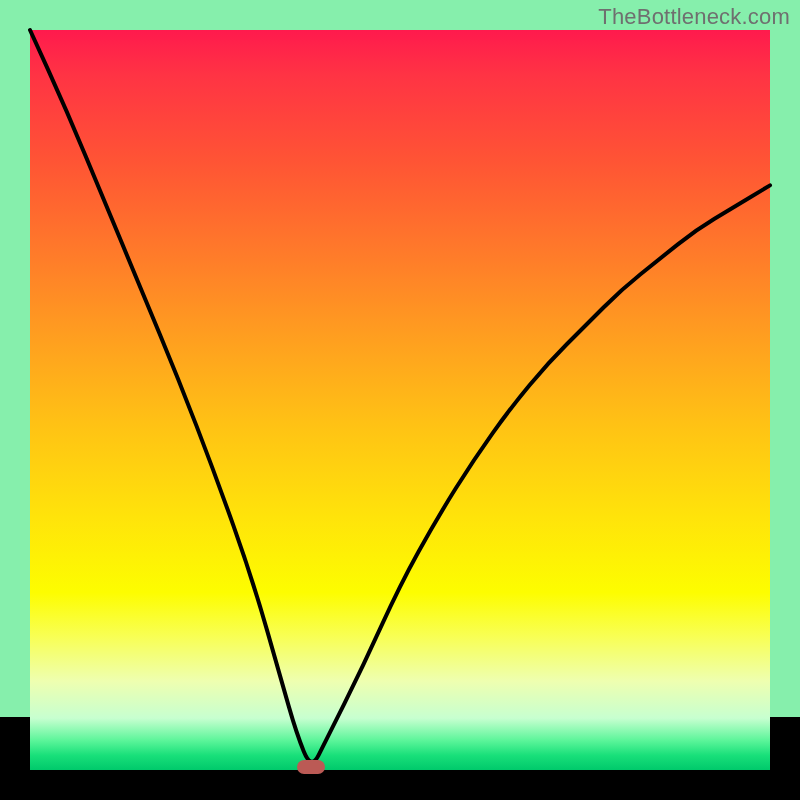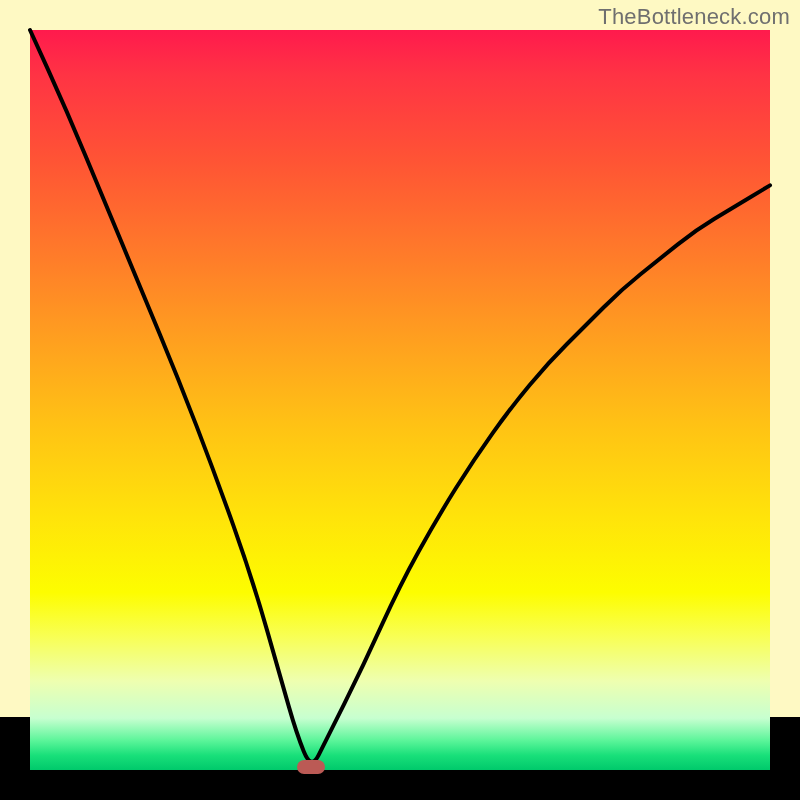--- a/index.html
+++ b/index.html
@@ -10,21 +10,21 @@
     background: #000;
     overflow: hidden;
     font-family: Arial, Helvetica, sans-serif;
   }
   .frame {
     position: absolute;
     left: 0;
     top: 0;
     width: 800px;
     height: 717px;
-    background: #fef9c3;
+    background: #86efac;
   }
   .plot-area {
     position: absolute;
     left: 30px;
     top: 30px;
     width: 740px;
     height: 740px;
     background: linear-gradient(to bottom,
       #ff1a4d 0%,
       #ff3344 6%,

